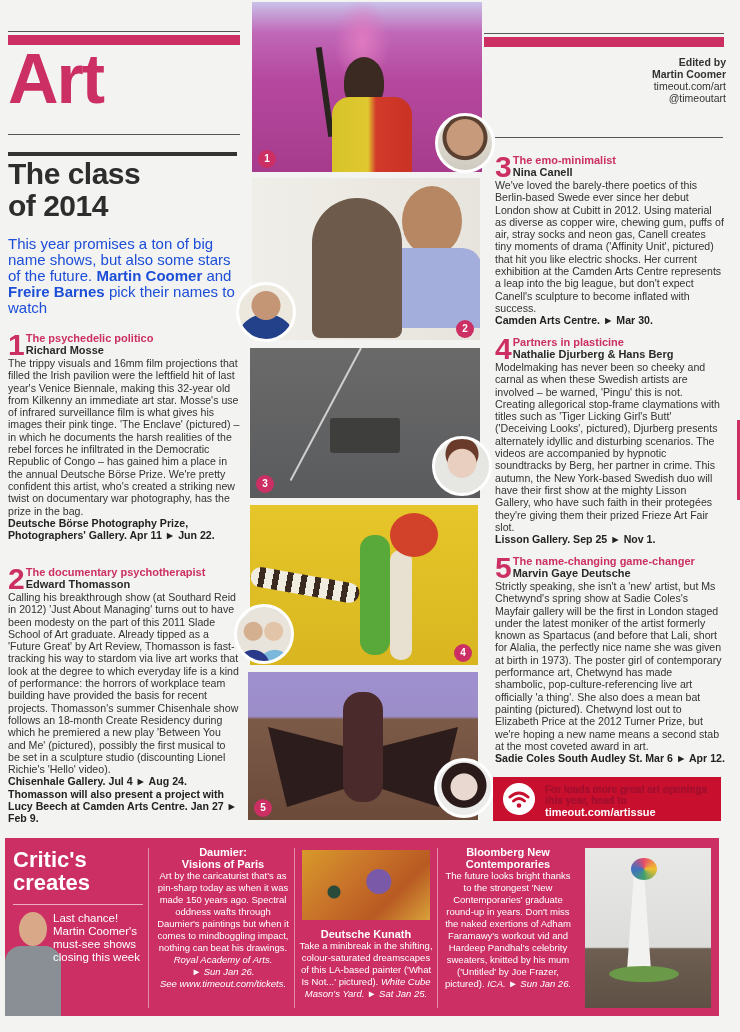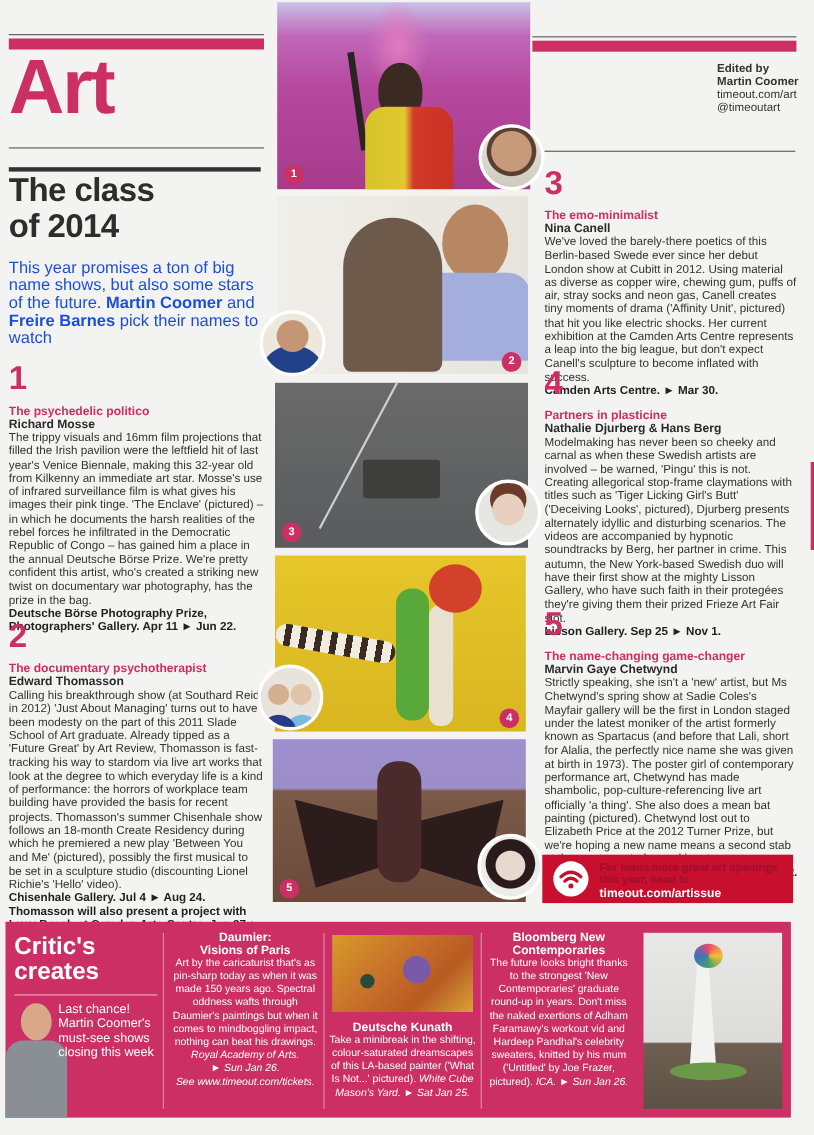--- a/index.html
+++ b/index.html
@@ -16,21 +16,21 @@
   .rule-thin { position: absolute; height: 1px; background: #555; }
   .rule-pink { position: absolute; height: 10px; background: #cc2f63; }
   .rule-thick { position: absolute; height: 4px; background: #333; }
 
   .section-title {
     position: absolute; left: 8px; top: 44px;
     font-size: 70px; font-weight: bold; color: #cc2f63;
     letter-spacing: -2px; line-height: 1; text-align: center;
   }
   .editor-block {
-    position: absolute; right: 14px; top: 56px; text-align: left;
+    position: absolute; right: 14px; top: 56px; text-align: right;
     font-size: 10.5px; line-height: 12px; color: #333;
   }
   .editor-block .b { font-weight: bold; }
 
   .headline {
     position: absolute; left: 8px; top: 158px; width: 230px;
     font-size: 30px; font-weight: bold; line-height: 32px; color: #2d2d2d;
     letter-spacing: -0.5px;
   }
   .standfirst {
@@ -38,21 +38,21 @@
     font-size: 15px; line-height: 16px; color: #1d4ed8;
   }
   .standfirst b { font-weight: bold; }
 
   
   .entry { position: absolute; font-size: 10.6px; line-height: 12.3px; color: #333; }
   .entry .num {
     float: left; font-size: 30px; font-weight: bold; color: #cc2f63;
     line-height: 24px; margin-right: 1px; margin-top: 1px;
   }
-  .entry .kicker { color: #cc2f63; font-weight: bold; font-size: 11px; line-height: 12px; display: block; margin-top: 36px; }
+  .entry .kicker { color: #cc2f63; font-weight: bold; font-size: 11px; line-height: 12px; display: block; }
   .entry .artist { font-weight: bold; font-size: 11px; line-height: 12px; display: block; color: #2a2a2a; }
   .entry .body { clear: both; display: block; }
   .entry .venue { font-weight: bold; display: block; color: #222; }
 
   
   .photo { position: absolute; overflow: hidden; }
   .badge {
     position: absolute; width: 18px; height: 18px; border-radius: 50%;
     background: #cc2f63; color: #fff; font-size: 10px; font-weight: bold;
     text-align: center; line-height: 18px;
@@ -159,21 +159,21 @@
   <span class="num">4</span>
   <span class="kicker">Partners in plasticine</span>
   <span class="artist">Nathalie Djurberg &amp; Hans Berg</span>
   <span class="body">Modelmaking has never been so cheeky and carnal as when these Swedish artists are involved – be warned, 'Pingu' this is not. Creating allegorical stop-frame claymations with titles such as 'Tiger Licking Girl's Butt' ('Deceiving Looks', pictured), Djurberg presents alternately idyllic and disturbing scenarios. The videos are accompanied by hypnotic soundtracks by Berg, her partner in crime. This autumn, the New York-based Swedish duo will have their first show at the mighty Lisson Gallery, who have such faith in their protegées they're giving them their prized Frieze Art Fair slot.</span>
   <span class="venue">Lisson Gallery. Sep 25 ► Nov 1.</span>
 </div>
 
 <div class="entry" style="left:495px;top:555px;width:230px;">
   <span class="num">5</span>
   <span class="kicker">The name-changing game-changer</span>
-  <span class="artist">Marvin Gaye Chetwynd</span>
+  <span class="artist">Marvin Gaye Deutsche</span>
   <span class="body">Strictly speaking, she isn't a 'new' artist, but Ms Chetwynd's spring show at Sadie Coles's Mayfair gallery will be the first in London staged under the latest moniker of the artist formerly known as Spartacus (and before that Lali, short for Alalia, the perfectly nice name she was given at birth in 1973). The poster girl of contemporary performance art, Chetwynd has made shambolic, pop-culture-referencing live art officially 'a thing'. She also does a mean bat painting (pictured). Chetwynd lost out to Elizabeth Price at the 2012 Turner Prize, but we're hoping a new name means a second stab at the most coveted award in art.</span>
   <span class="venue">Sadie Coles South Audley St. Mar 6 ► Apr 12.</span>
 </div>
 
 <div class="photo" style="left:252px;top:2px;width:230px;height:170px;background:
        radial-gradient(ellipse 40px 60px at 110px 40px, #e07ac0 0%, transparent 70%),
        linear-gradient(180deg,#c9c2e8 0%,#c068b8 18%,#b6499f 45%,#a63b8c 100%);">
   <div class="abs" style="left:70px;top:45px;width:6px;height:90px;background:#2a2420;transform:rotate(-8deg);"></div>
   <div class="abs" style="left:92px;top:55px;width:40px;height:50px;border-radius:50% 50% 40% 40%;background:#3a2a22;"></div>
   <div class="abs" style="left:80px;top:95px;width:80px;height:75px;border-radius:18px 18px 0 0;background:linear-gradient(90deg,#d6c32a 0%,#e1c830 45%,#d23a2a 55%,#c93224 100%);"></div>

